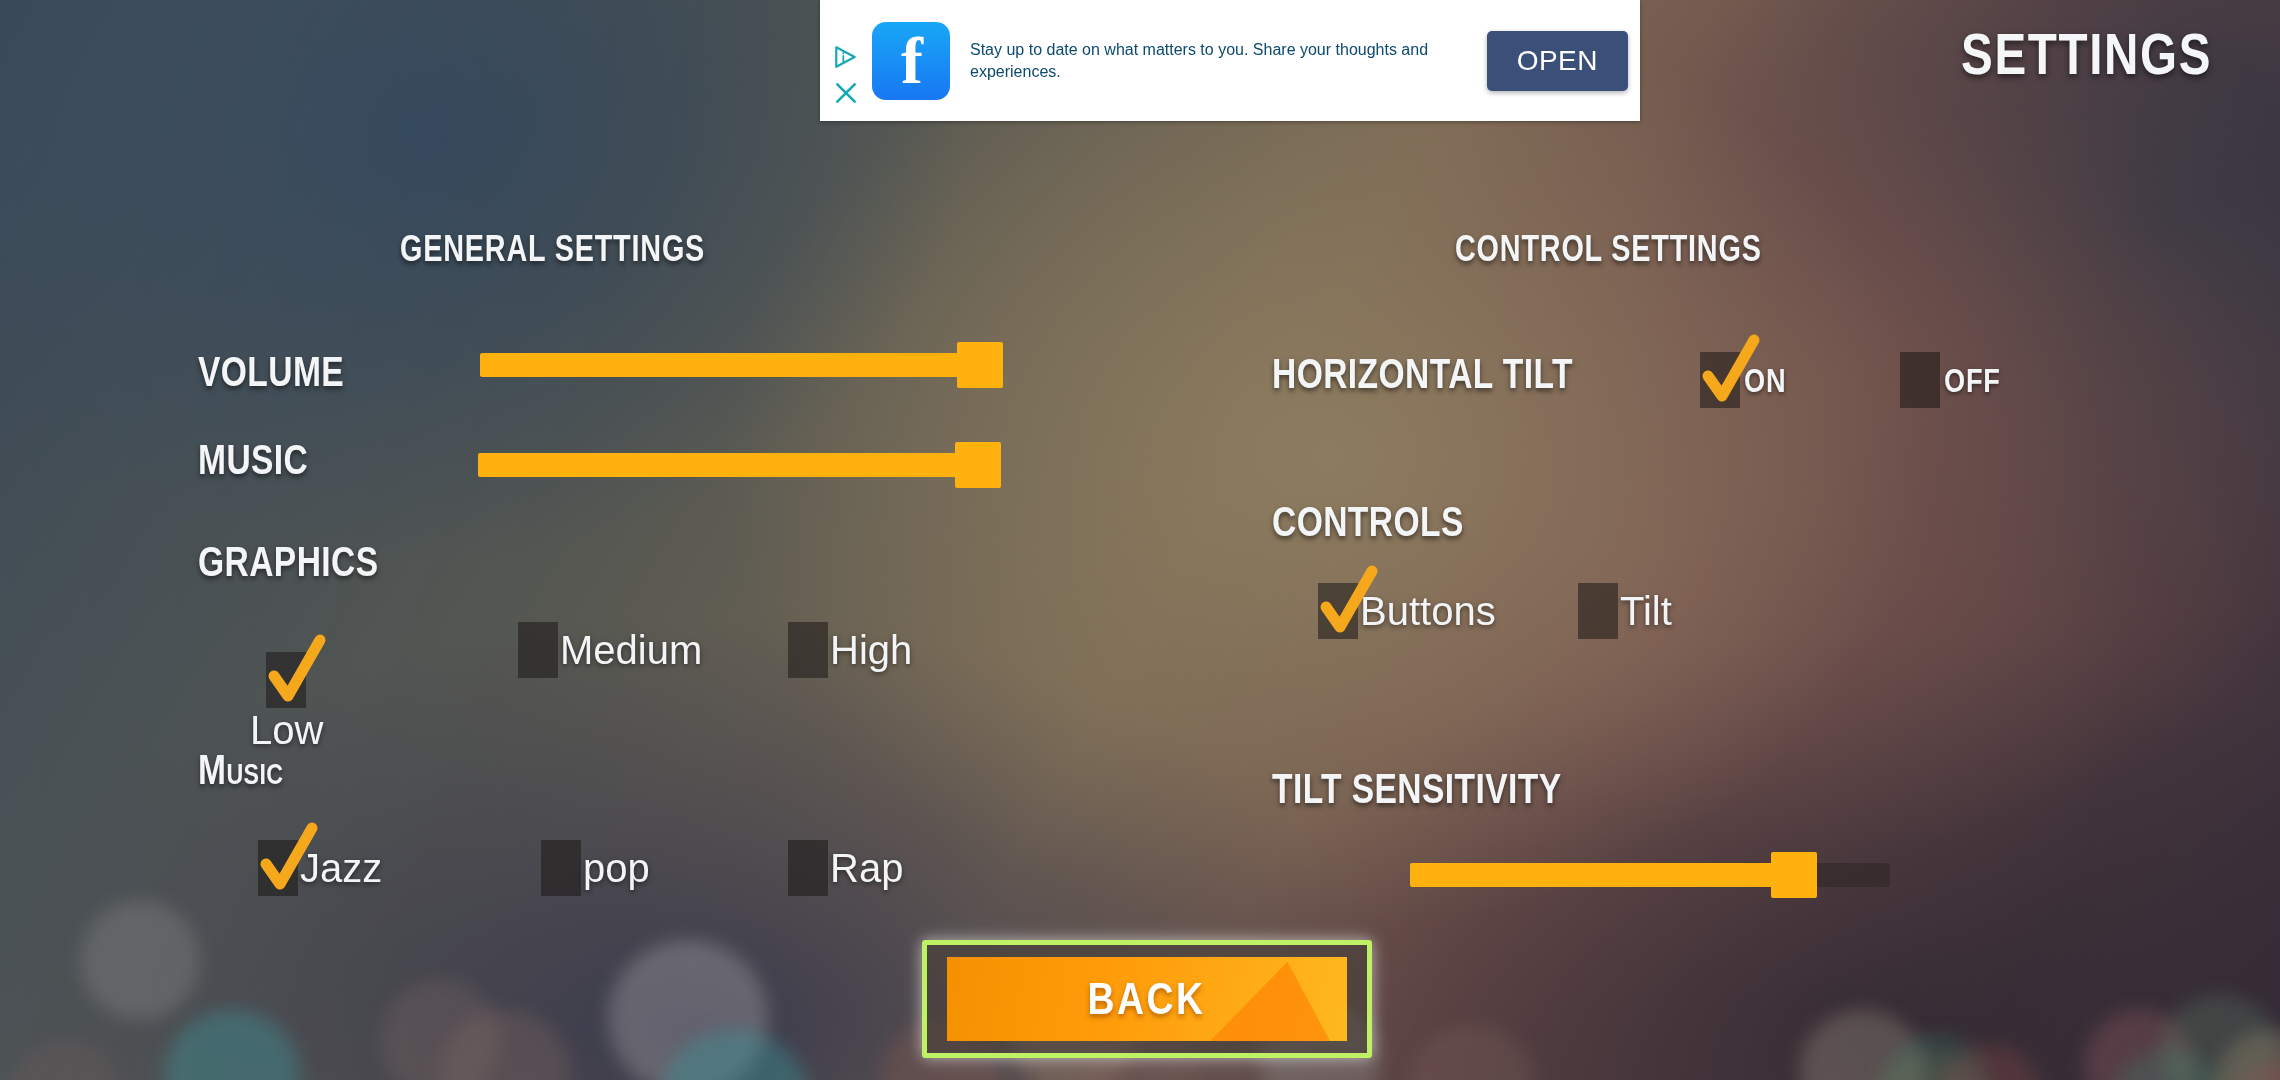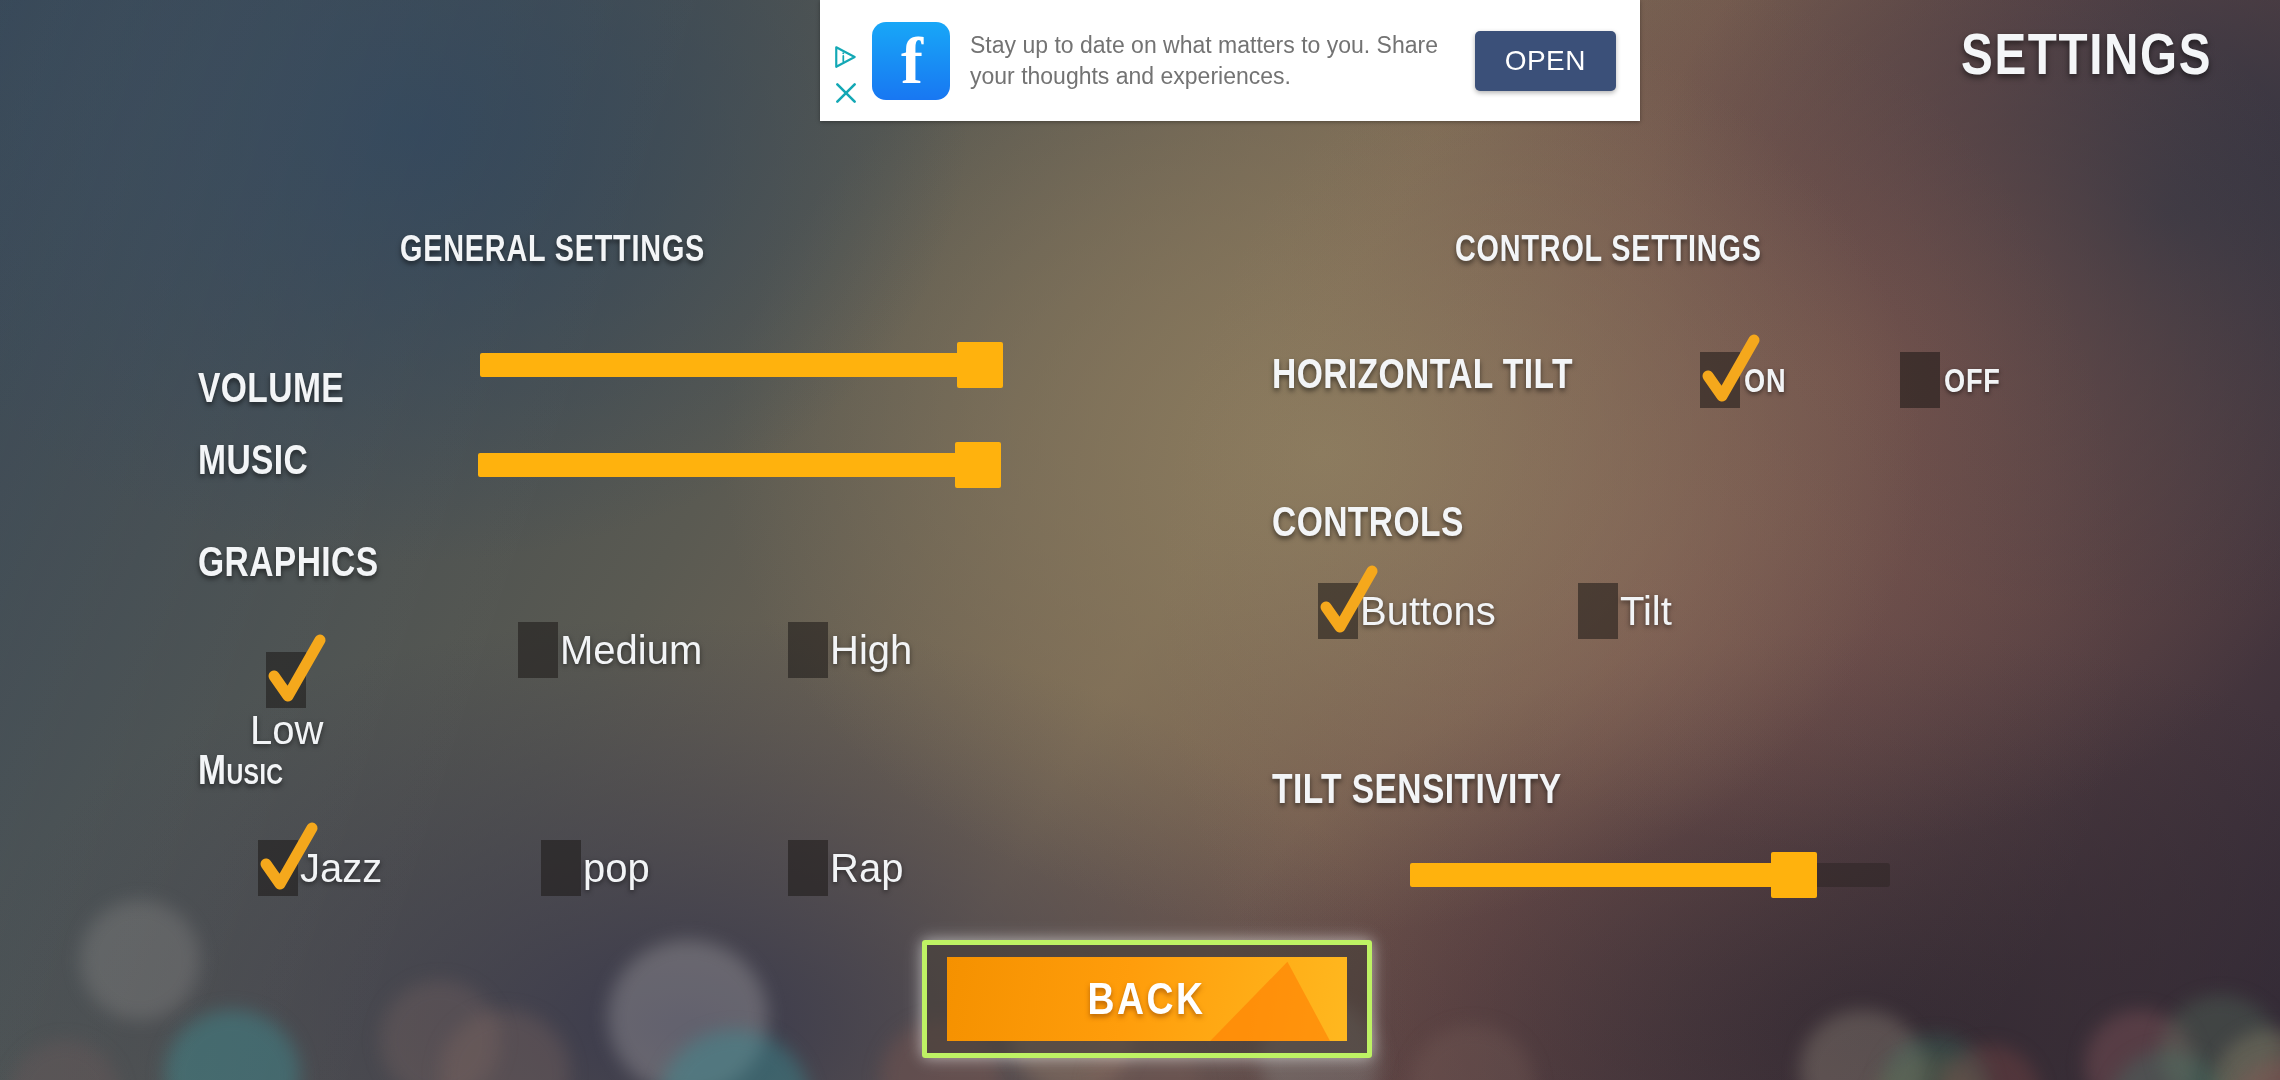--- a/index.html
+++ b/index.html
@@ -58,25 +58,25 @@
     position:relative; flex:0 0 auto; margin-right:20px;
   }
   .fb-logo::after {
     content:"f";
     position:absolute; left:50%; top:50%;
     transform:translate(-46%,-50%);
     font-family:"Liberation Serif", serif;
     font-weight:bold; font-size:66px; color:#fff; line-height:1;
   }
   .ad-text {
-    flex:1; font-size:23px; line-height:1.32;
-    color:#737373; padding-right:12px;
+    flex:1; font-size:16px; line-height:1.32;
+    color:#0c4a6e; padding-right:12px;
   }
   .ad-open-btn {
-    margin-right:24px;
+    margin-right:12px;
     background:#3b5079; color:#fff;
     font-size:28px; letter-spacing:0.5px;
     padding:14px 30px; border-radius:5px;
     border:none; cursor:pointer;
     box-shadow:0 2px 5px rgba(0,0,0,0.3);
   }
 
   
   #settings-title {
     position:absolute; right:68px; top:20px;
@@ -262,21 +262,21 @@
 
   <div id="settings-title">SETTINGS</div>
 
   <div class="col-header" id="general-settings-header">
     <span class="cond">GENERAL SETTINGS</span>
   </div>
   <div class="col-header" id="control-settings-header">
     <span class="cond">CONTROL SETTINGS</span>
   </div>
 
-  <div class="row-label" style="left:198px; top:364px;">
+  <div class="row-label" style="left:198px; top:348px;">
     <span class="cond">VOLUME</span>
   </div>
   <div class="slider" style="left:480px; top:340px; width:500px; height:50px;">
     <div class="slider-track"></div>
     <div class="slider-fill" style="width:100%;"></div>
     <div class="slider-thumb" style="left:100%;"></div>
   </div>
 
   <div class="row-label" style="left:198px; top:436px;">
     <span class="cond">MUSIC</span>

